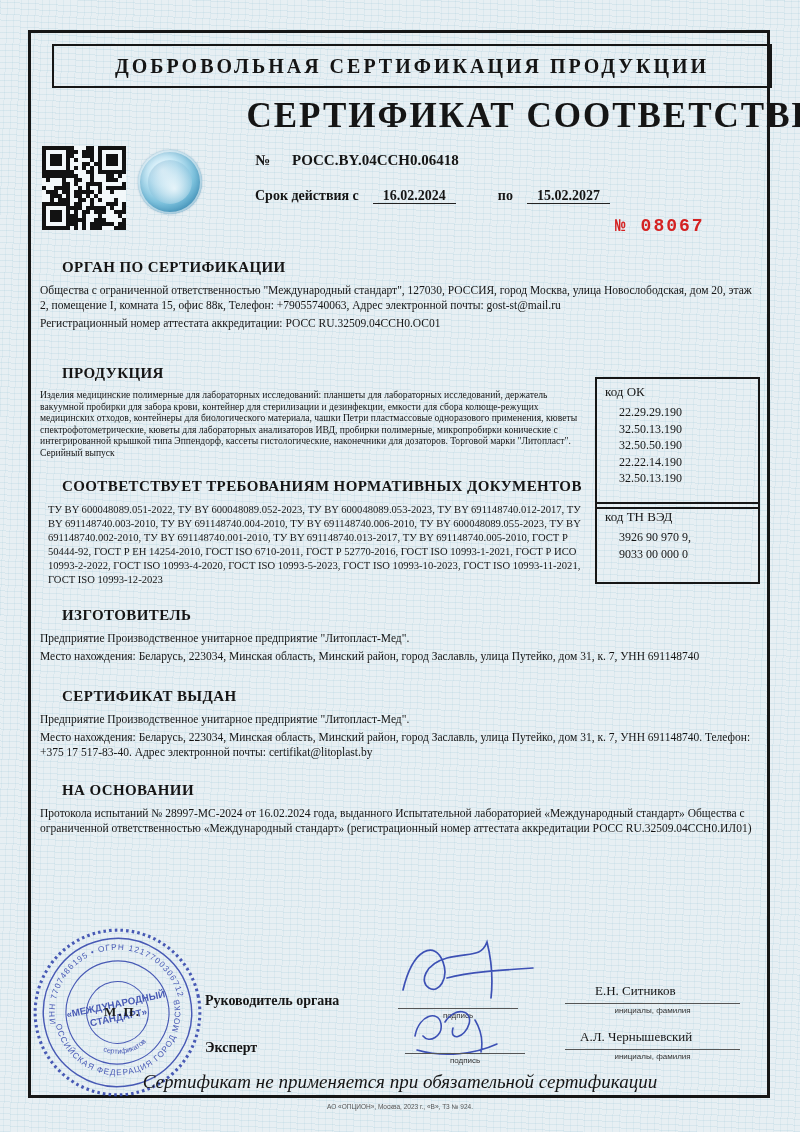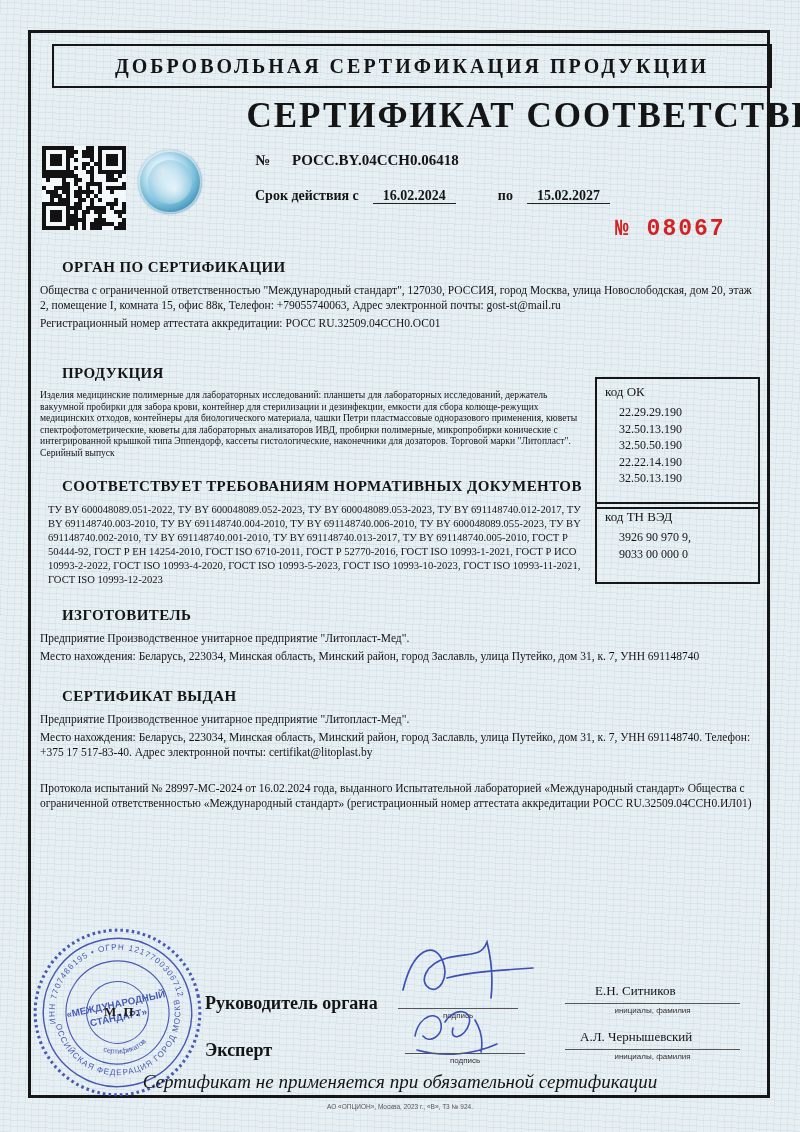--- a/index.html
+++ b/index.html
@@ -19,32 +19,32 @@
   .holo{position:absolute;left:138px;top:150px;width:64px;height:64px;border-radius:50%;
     background:radial-gradient(circle at 38% 32%, #f2fbff 0%, #c9e9f6 25%, #7fc3de 55%, #4e9dc2 75%, #86c5dd 100%);
     box-shadow:inset 0 0 0 2px rgba(255,255,255,.55), inset 0 0 8px rgba(40,100,140,.4), 0 0 2px rgba(60,120,160,.5);}
   .holo::after{content:"";position:absolute;inset:10px;border-radius:50%;
     background:radial-gradient(circle at 60% 65%, rgba(255,255,255,.7), rgba(120,180,210,.25) 60%, rgba(80,140,180,.35));}
   .cert-no{position:absolute;left:255px;top:152px;font-weight:bold;font-size:15px;}
   .cert-no .no-label{margin-right:22px;}
   .validity{position:absolute;left:255px;top:188px;font-size:14px;font-weight:bold;}
   .validity .date{border-bottom:1px solid #222;padding:0 10px;margin:0 14px;}
   .validity .mid{margin-left:28px;}
-  .form-no{position:absolute;left:615px;top:216px;color:#d42222;font-family:"Liberation Mono",monospace;font-weight:bold;font-size:23px;letter-spacing:2px;}
+  .form-no{position:absolute;left:615px;top:216px;color:#d42222;font-family:"Liberation Mono",monospace;font-weight:bold;font-size:18px;letter-spacing:2px;}
   .sec{position:absolute;left:40px;width:722px;}
   .sec h2{margin:0 0 7px 22px;font-size:15px;line-height:18px;font-weight:bold;letter-spacing:.4px;}
   .sec .body{margin:0 0 3px;font-size:11.5px;line-height:15px;}
   .sec .body-sm{margin:0;font-size:9.6px;line-height:11.6px;width:548px;}
   .sec .body-md{margin:8px;font-size:10.6px;line-height:14px;width:548px;}
   .code-box{position:absolute;width:165px;border:2px solid #161616;box-sizing:border-box;padding:5px 8px 20px;}
   .code-label{font-size:13px;margin-bottom:4px;}
   .code-lines div{font-size:12px;line-height:16.5px;padding-left:14px;}
   .stamp{position:absolute;left:30px;top:925px;width:175px;height:175px;transform:rotate(-12deg);opacity:.88;}
   .mp{position:absolute;left:104px;top:1004px;font-weight:bold;font-size:13px;letter-spacing:2px;color:#1b1b1b;}
-  .role{position:absolute;left:205px;font-weight:bold;font-size:18px;}
+  .role{position:absolute;left:205px;font-weight:bold;font-size:14px;}
   .sig{position:absolute;}
   .cap{position:absolute;border-top:1px solid #555;padding-top:2px;text-align:center;
        font-family:"Liberation Sans",sans-serif;font-size:8px;color:#333;}
   .name{position:absolute;font-size:13px;}
   .disclaimer{position:absolute;left:0;top:1071px;width:100%;text-align:center;font-style:italic;font-size:19px;}
   .imprint{position:absolute;left:0;top:1103px;width:100%;text-align:center;font-family:"Liberation Sans",sans-serif;font-size:6.5px;color:#555;}
   .stamp text{fill:#3346ad;font-family:"Liberation Sans",sans-serif;}
 </style>
 </head>
 <body>
@@ -275,20 +275,21 @@
     <p class="body">Место нахождения: Беларусь, 223034, Минская область, Минский район, город Заславль, улица Путейко, дом 31, к. 7, УНН 691148740</p>
   </section>
 
   <section class="sec" style="top:687px">
     <h2>СЕРТИФИКАТ ВЫДАН</h2>
     <p class="body">Предприятие Производственное унитарное предприятие "Литопласт-Мед".</p>
     <p class="body">Место нахождения: Беларусь, 223034, Минская область, Минский район, город Заславль, улица Путейко, дом 31, к. 7, УНН 691148740. Телефон: +375 17 517-83-40. Адрес электронной почты: certifikat@litoplast.by</p>
   </section>
 
   <section class="sec" style="top:781px">
+    <h2>НА ОСНОВАНИИ</h2>
     <p class="body">Протокола испытаний № 28997-МС-2024 от 16.02.2024 года, выданного Испытательной лабораторией «Международный стандарт» Общества с ограниченной ответственностью «Международный стандарт» (регистрационный номер аттестата аккредитации РОСС RU.32509.04ССН0.ИЛ01)</p>
   </section>
 
 
   <svg class="stamp" viewBox="0 0 170 170">
     <defs>
       <path id="tp-top" d="M 24,85 A 61,61 0 0 1 146,85"></path>
       <path id="tp-bottom" d="M 24,85 A 61,61 0 0 0 146,85"></path>
       <path id="tp-inner" d="M 45,85 A 40,40 0 0 0 125,85"></path>
     </defs>

